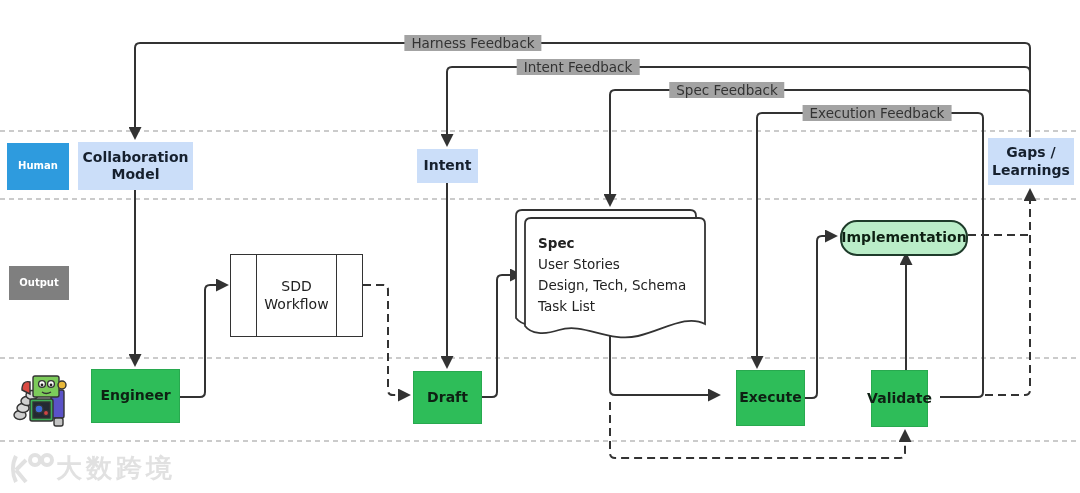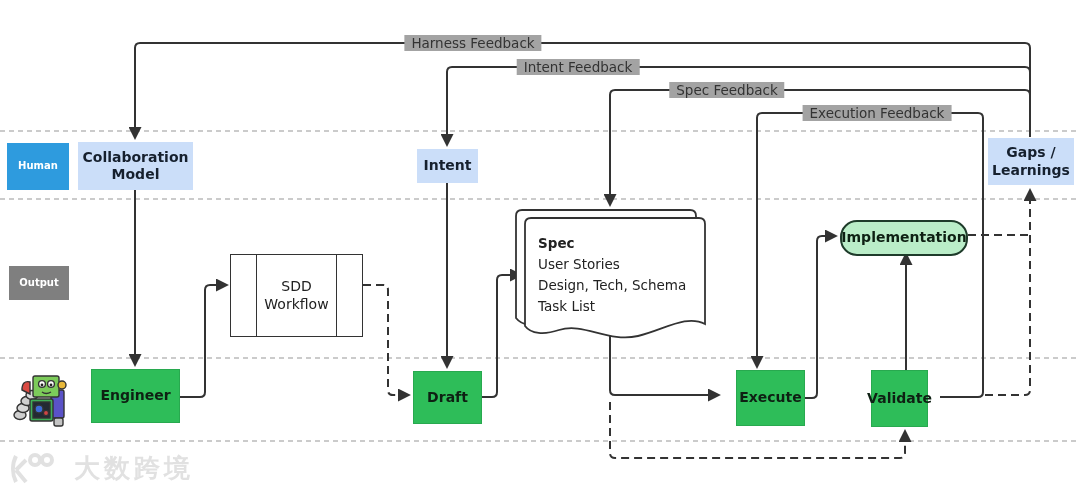--- a/index.html
+++ b/index.html
@@ -24,21 +24,21 @@
            border-radius:17px;color:#0e2013;}
   .subroutine{background:#fff;border:1.6px solid #333;font-weight:normal;color:#222;}
   .sub-div{position:absolute;top:0;bottom:0;width:0;border-left:1.6px solid #333;}
 
   .flabel{position:absolute;z-index:3;transform:translate(-50%,-50%);background:#a3a3a3;
           padding:0 7px;font-size:13.5px;color:#333;white-space:nowrap;}
 
   .spec-text{position:absolute;z-index:2;left:538px;top:226px;font-size:13.5px;color:#222;line-height:21px;margin-top:7px;}
   .spec-text .t{font-weight:bold;}
 
-  .watermark{position:absolute;z-index:2;left:8px;top:450px;display:flex;align-items:center;gap:20px;
+  .watermark{position:absolute;z-index:2;left:8px;top:450px;display:flex;align-items:center;gap:2px;
              opacity:.55;}
   .watermark .wm-text{font-size:26px;font-weight:bold;color:#c9c9c9;letter-spacing:4px;}
   .robot{position:absolute;z-index:2;left:6px;top:368px;}
 </style>
 </head>
 <body>
 
 <div class="canvas">
 
   <svg class="wires" width="1080" height="493" viewBox="0 0 1080 493">

